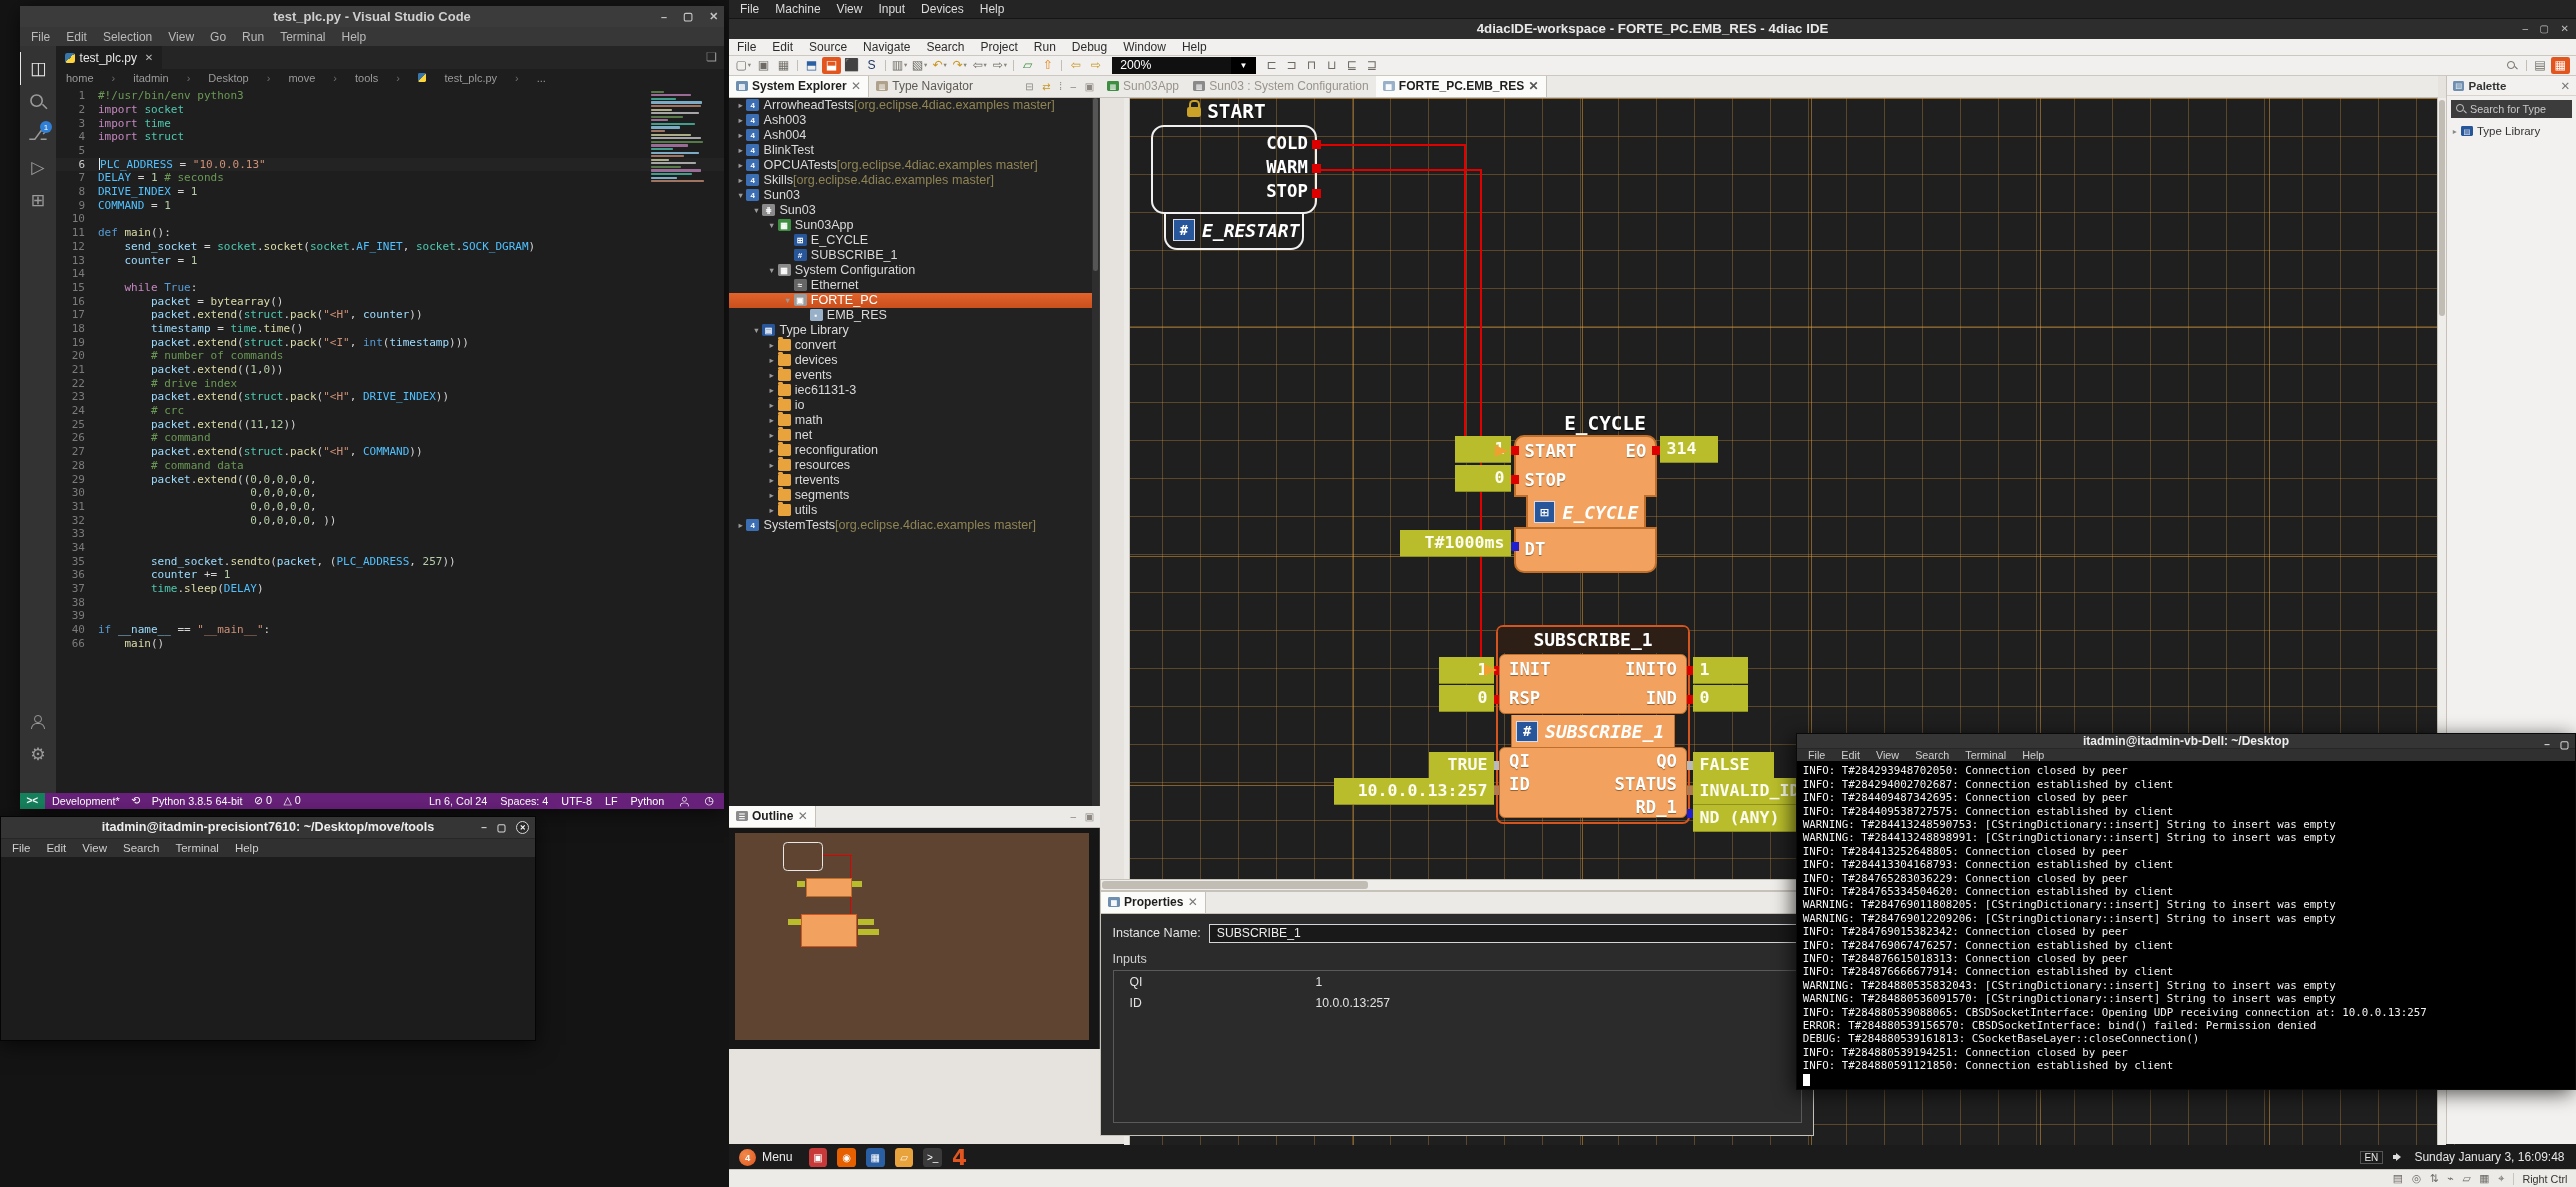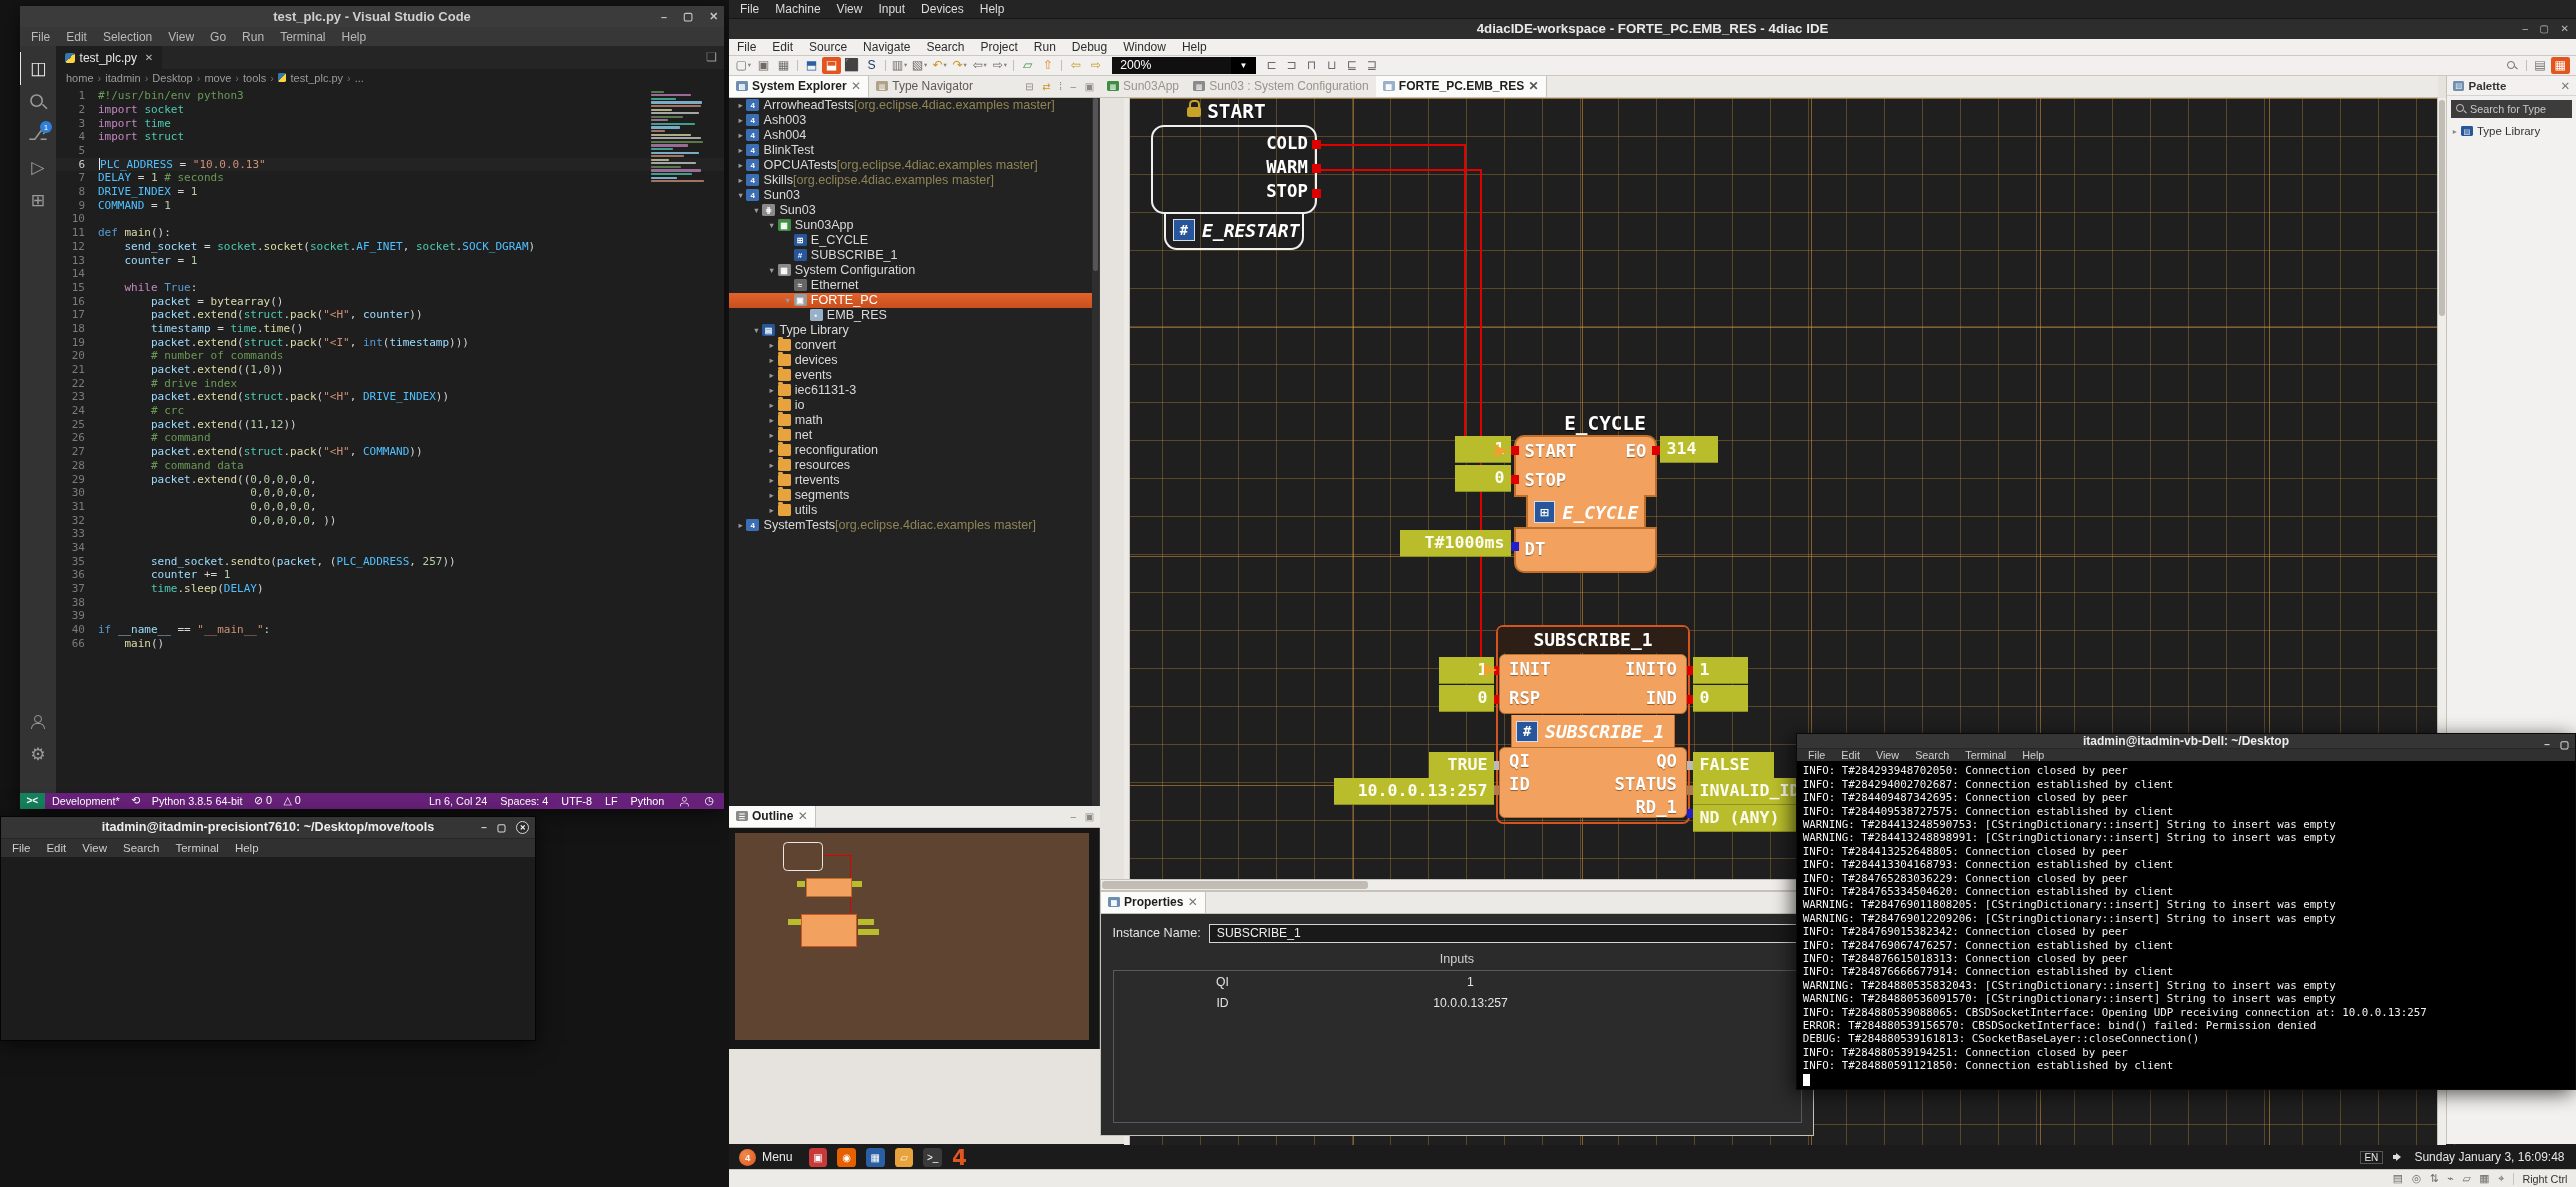--- a/index.html
+++ b/index.html
@@ -18,21 +18,21 @@
   .activity { width:36px; background:#333333; display:flex; flex-direction:column; align-items:center; padding-top:5.8px; color:#9b9b9b; position:relative; }
   .act-ic { width:36px; height:33px; display:flex; align-items:center; justify-content:center; font-size:17.3px; position:relative; }
   .act-ic.first { color:#e7e7e7; border-left:1.4px solid #e7e7e7; }
   .act-badge { position:absolute; right:4.3px; top:3.6px; background:#2f7fd6; color:#fff; border-radius:6.5px; font-size:8px; min-width:11.5px; height:11.5px; display:flex; align-items:center; justify-content:center; padding:0 2.2px; }
   .act-bottom { position:absolute; bottom:21.6px; left:0; width:36px; display:flex; flex-direction:column; align-items:center; }
   .vsc-editor { flex:1; display:flex; flex-direction:column; min-width:0; }
   .vsc-tabs { height:23px; background:#252526; display:flex; align-items:stretch; position:relative; }
   .vsc-tab { background:#1e1e1e; color:#e8e8e8; display:flex; align-items:center; gap:5px; padding:0 8.6px; font-size:12px; }
   .tab-close { color:#bbb; font-size:10px; margin-left:2.9px; }
   .split-ic { position:absolute; right:7.2px; top:4.3px; color:#9a9a9a; font-size:12.2px; }
-  .vsc-crumb { height:17.3px; display:flex; align-items:center; color:#9b9b9b; font-size:11px; padding-left:10px; gap:4px; background:#1e1e1e; }
+  .vsc-crumb { height:17.3px; display:flex; align-items:center; color:#9b9b9b; font-size:11px; padding-left:10px; gap:18px; background:#1e1e1e; }
   .crumb-sep { color:#6f6f6f; }
   .vsc-code { flex:1; position:relative; overflow:hidden; background:#1e1e1e; padding-top:2.9px; }
   .code-line { display:flex; height:13.7px; line-height:13.7px; font-family:"DejaVu Sans Mono", monospace; font-size:11px; white-space:pre; }
   .code-line.cur-line { background:#232323; }
   .gut { width:42px; text-align:right; padding-right:13px; color:#7b7b7b; flex:none; }
   .cur-line .gut { color:#cccccc; }
   .cseg.c{color:#6a9955}.cseg.k{color:#c586c0}.cseg.kb{color:#569cd6}.cseg.v{color:#9cdcfe}
   .cseg.vc{color:#4fc1ff}.cseg.f{color:#dcdcaa}.cseg.t{color:#4ec9b0}.cseg.s{color:#ce9178}
   .cseg.n{color:#b5cea8}.cseg.p{color:#d4d4d4}
   .cursor-bar { display:inline-block; width:1.4px; height:12.2px; background:#eee; vertical-align:middle; margin-left:0.7px; }
@@ -144,21 +144,21 @@
   #hscroll { position:absolute; left:371px; top:803px; width:714px; height:11.5px; background:#efede9; border:0.7px solid #c6c2ba; }
   #hscroll .thumb { position:absolute; left:1.4px; top:1.4px; width:266px; height:7.2px; background:#c2bdb4; border-radius:2.9px; }
   #vscroll { position:absolute; left:1708px; top:21.6px; width:8.6px; height:1047px; background:#efede9; border-left:0.7px solid #c6c2ba; }
   #vscroll .thumb { position:absolute; left:1.4px; top:2.9px; width:5.8px; height:216px; background:#c2bdb4; border-radius:2.9px; }
 
   #props { position:absolute; left:371px; top:815px; width:714px; height:245px; display:flex; flex-direction:column; border:0.7px solid #c6c2ba; background:#2b2b2b; }
   #props .body { flex:1; display:flex; min-height:0; }
   .pside { width:75px; background:#edebe7; border-right:0.7px solid #c6c2ba; display:flex; flex-direction:column; }
   .ptab { height:22px; display:flex; align-items:center; padding-left:7.2px; font-size:12px; color:#4d4a45; border-bottom:0.7px solid #d6d2ca; }
   .ptab.active { background:#ffffff; font-weight:bold; color:#111; }
-  .pmain { flex:1; background:#2b2b2b; color:#e3e3e3; font-size:12.6px; position:relative; padding:10px 11.5px;text-align:center; }
+  .pmain { flex:1; background:#2b2b2b; color:#e3e3e3; font-size:12.6px; position:relative; padding:10px 11.5px; }
   .iname-row { display:flex; align-items:center; gap:8.6px; }
   .iname-input { flex:1; height:19.4px; background:#191919; border:0.7px solid #d6d6d6; color:#efefef; display:flex; align-items:center; padding-left:6.5px; font-size:12.2px; }
   .inputs-label { margin-top:8.6px; color:#cfcfcf; }
   .pgroup { margin-top:4.3px; border:0.7px solid #5a5a5a; height:153px; position:relative; font-size:12.2px; }
   .pg-head, .pg-row { display:flex; height:21.6px; align-items:center; }
   .pg-head { font-weight:bold; }
   .pg-c1 { width:202px; padding-left:16px; }
   .pg-c2 { width:310px; }
   .pg-c3 { flex:1; }
 

